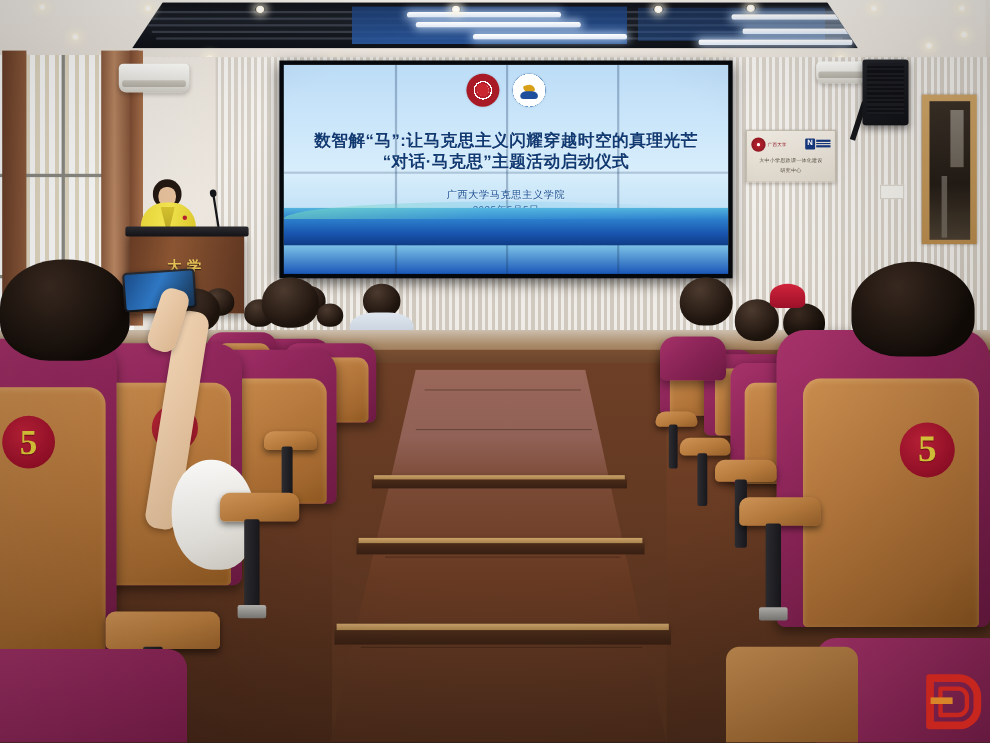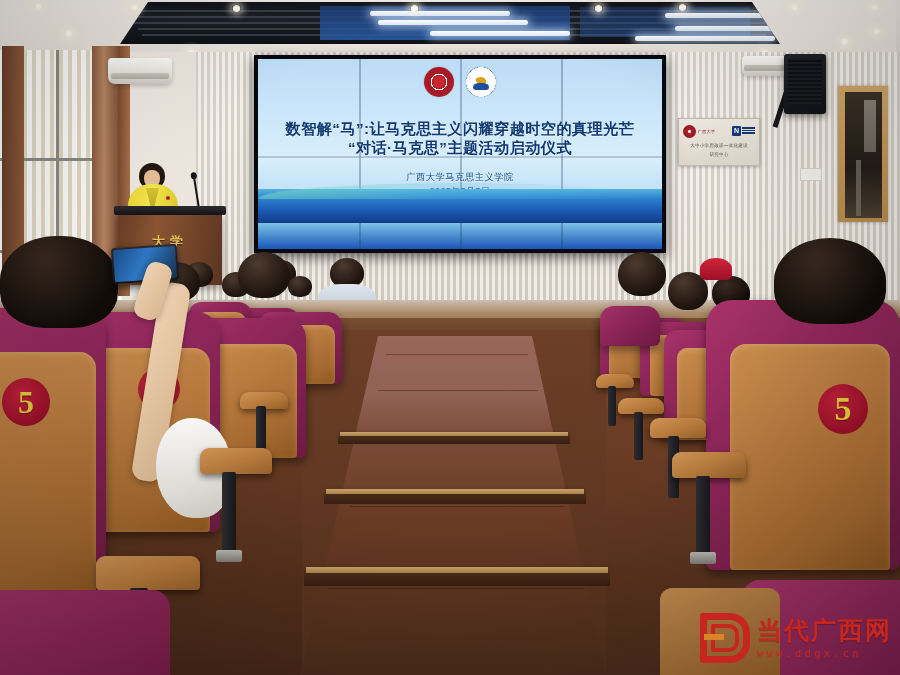--- a/index.html
+++ b/index.html
@@ -522,19 +522,15 @@
   <div style="position:absolute;left:660px;top:588px;width:120px;height:92px;background:linear-gradient(160deg,#c08a50,#9a6329);border-radius:12px 12px 0 0;"></div>
 
   <div class="vignette"></div>
 
   <div class="wm">
     <div class="wm-logo">
       <div class="wm-d"></div>
       <div class="wm-d2"></div>
       <div class="wm-bar"></div>
     </div>
-    <div class="wm-text">
-      <div class="wm-cn">当代广西网</div>
-      <div class="wm-url">www.ddgx.cn</div>
-    </div>
   </div>
 
 </div>
 
 </body></html>

